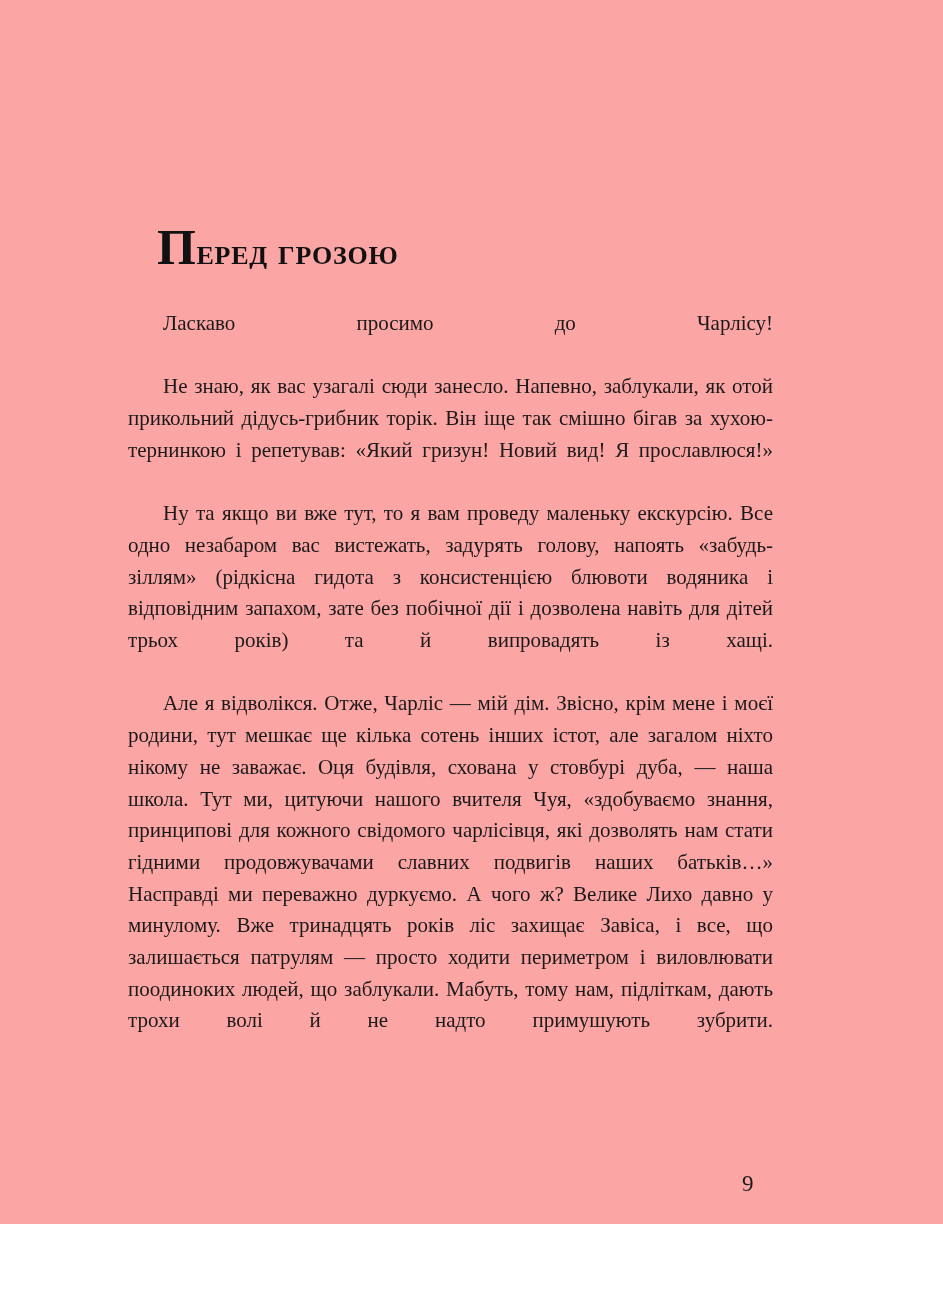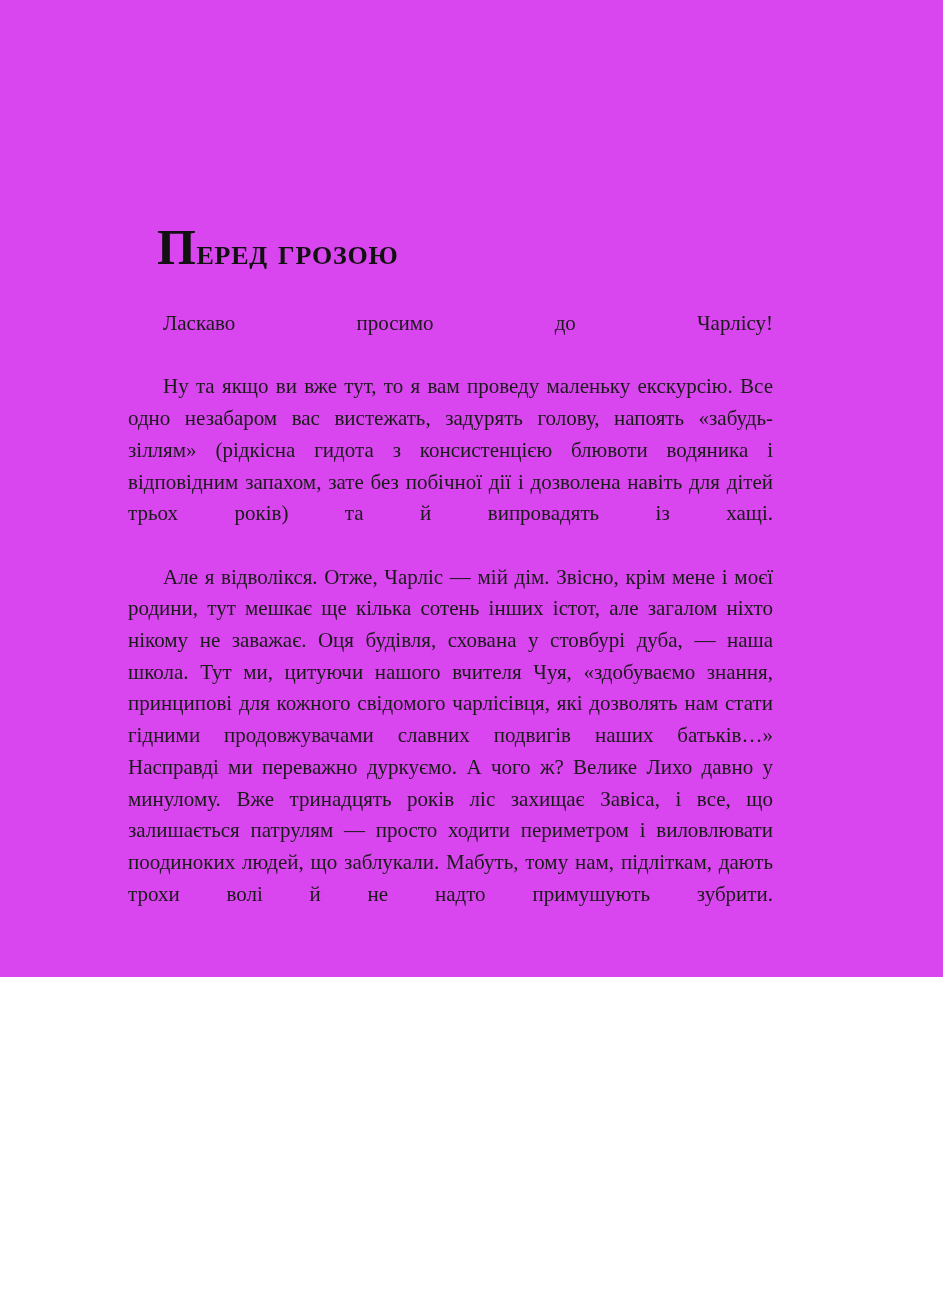--- a/index.html
+++ b/index.html
@@ -5,22 +5,22 @@
 <style>
   html, body {
     margin: 0;
     padding: 0;
     background: #ffffff;
   }
 
   .page {
     position: relative;
     width: 943px;
-    height: 977px;
-    background: #d946ef;
+    height: 1224px;
+    background: #fca5a5;
     overflow: hidden;
     font-family: "Liberation Serif", "DejaVu Serif", serif;
     color: #1a1a1a;
     box-sizing: border-box;
   }
 
   
   .text-block {
     position: absolute;
     left: 128px;
@@ -95,20 +95,21 @@
 <body>
 
 <div class="page">
 
   <div class="text-block">
 
     <h1 class="chapter-title"><span class="drop">П</span><span>еред грозою</span></h1>
 
     <div class="body-copy">
       <p class="para">Ласкаво просимо до Чарлісу!</p>
+      <p class="para">Не знаю, як вас узагалі сюди занесло. Напевно, заблукали, як отой прикольний дідусь-грибник торік. Він іще так смішно бігав за хухою-тернинкою і репетував: «Який гризун! Новий вид! Я прославлюся!»</p>
       <p class="para">Ну та якщо ви вже тут, то я вам проведу маленьку екскурсію. Все одно незабаром вас вистежать, задурять голову, напоять «забудь-зіллям» (рідкісна гидота з консистенцією блювоти водяника і відповідним запахом, зате без побічної дії і дозволена навіть для дітей трьох років) та й випровадять із хащі.</p>
       <p class="para">Але я відволікся. Отже, Чарліс — мій дім. Звісно, крім мене і моєї родини, тут мешкає ще кілька сотень інших істот, але загалом ніхто нікому не заважає. Оця будівля, схована у стовбурі дуба, — наша школа. Тут ми, цитуючи нашого вчителя Чуя, «здобуваємо знання, принципові для кожного свідомого чарлісівця, які дозволять нам стати гідними продовжувачами славних подвигів наших батьків…» Насправді ми переважно дуркуємо. А чого ж? Велике Лихо давно у минулому. Вже тринадцять років ліс захищає Завіса, і все, що залишається патрулям — просто ходити периметром і виловлювати поодиноких людей, що заблукали. Мабуть, тому нам, підліткам, дають трохи волі й не надто примушують зубрити.</p>
     </div>
 
   </div>
 
   <div class="folio">9</div>
 
 </div>
 

